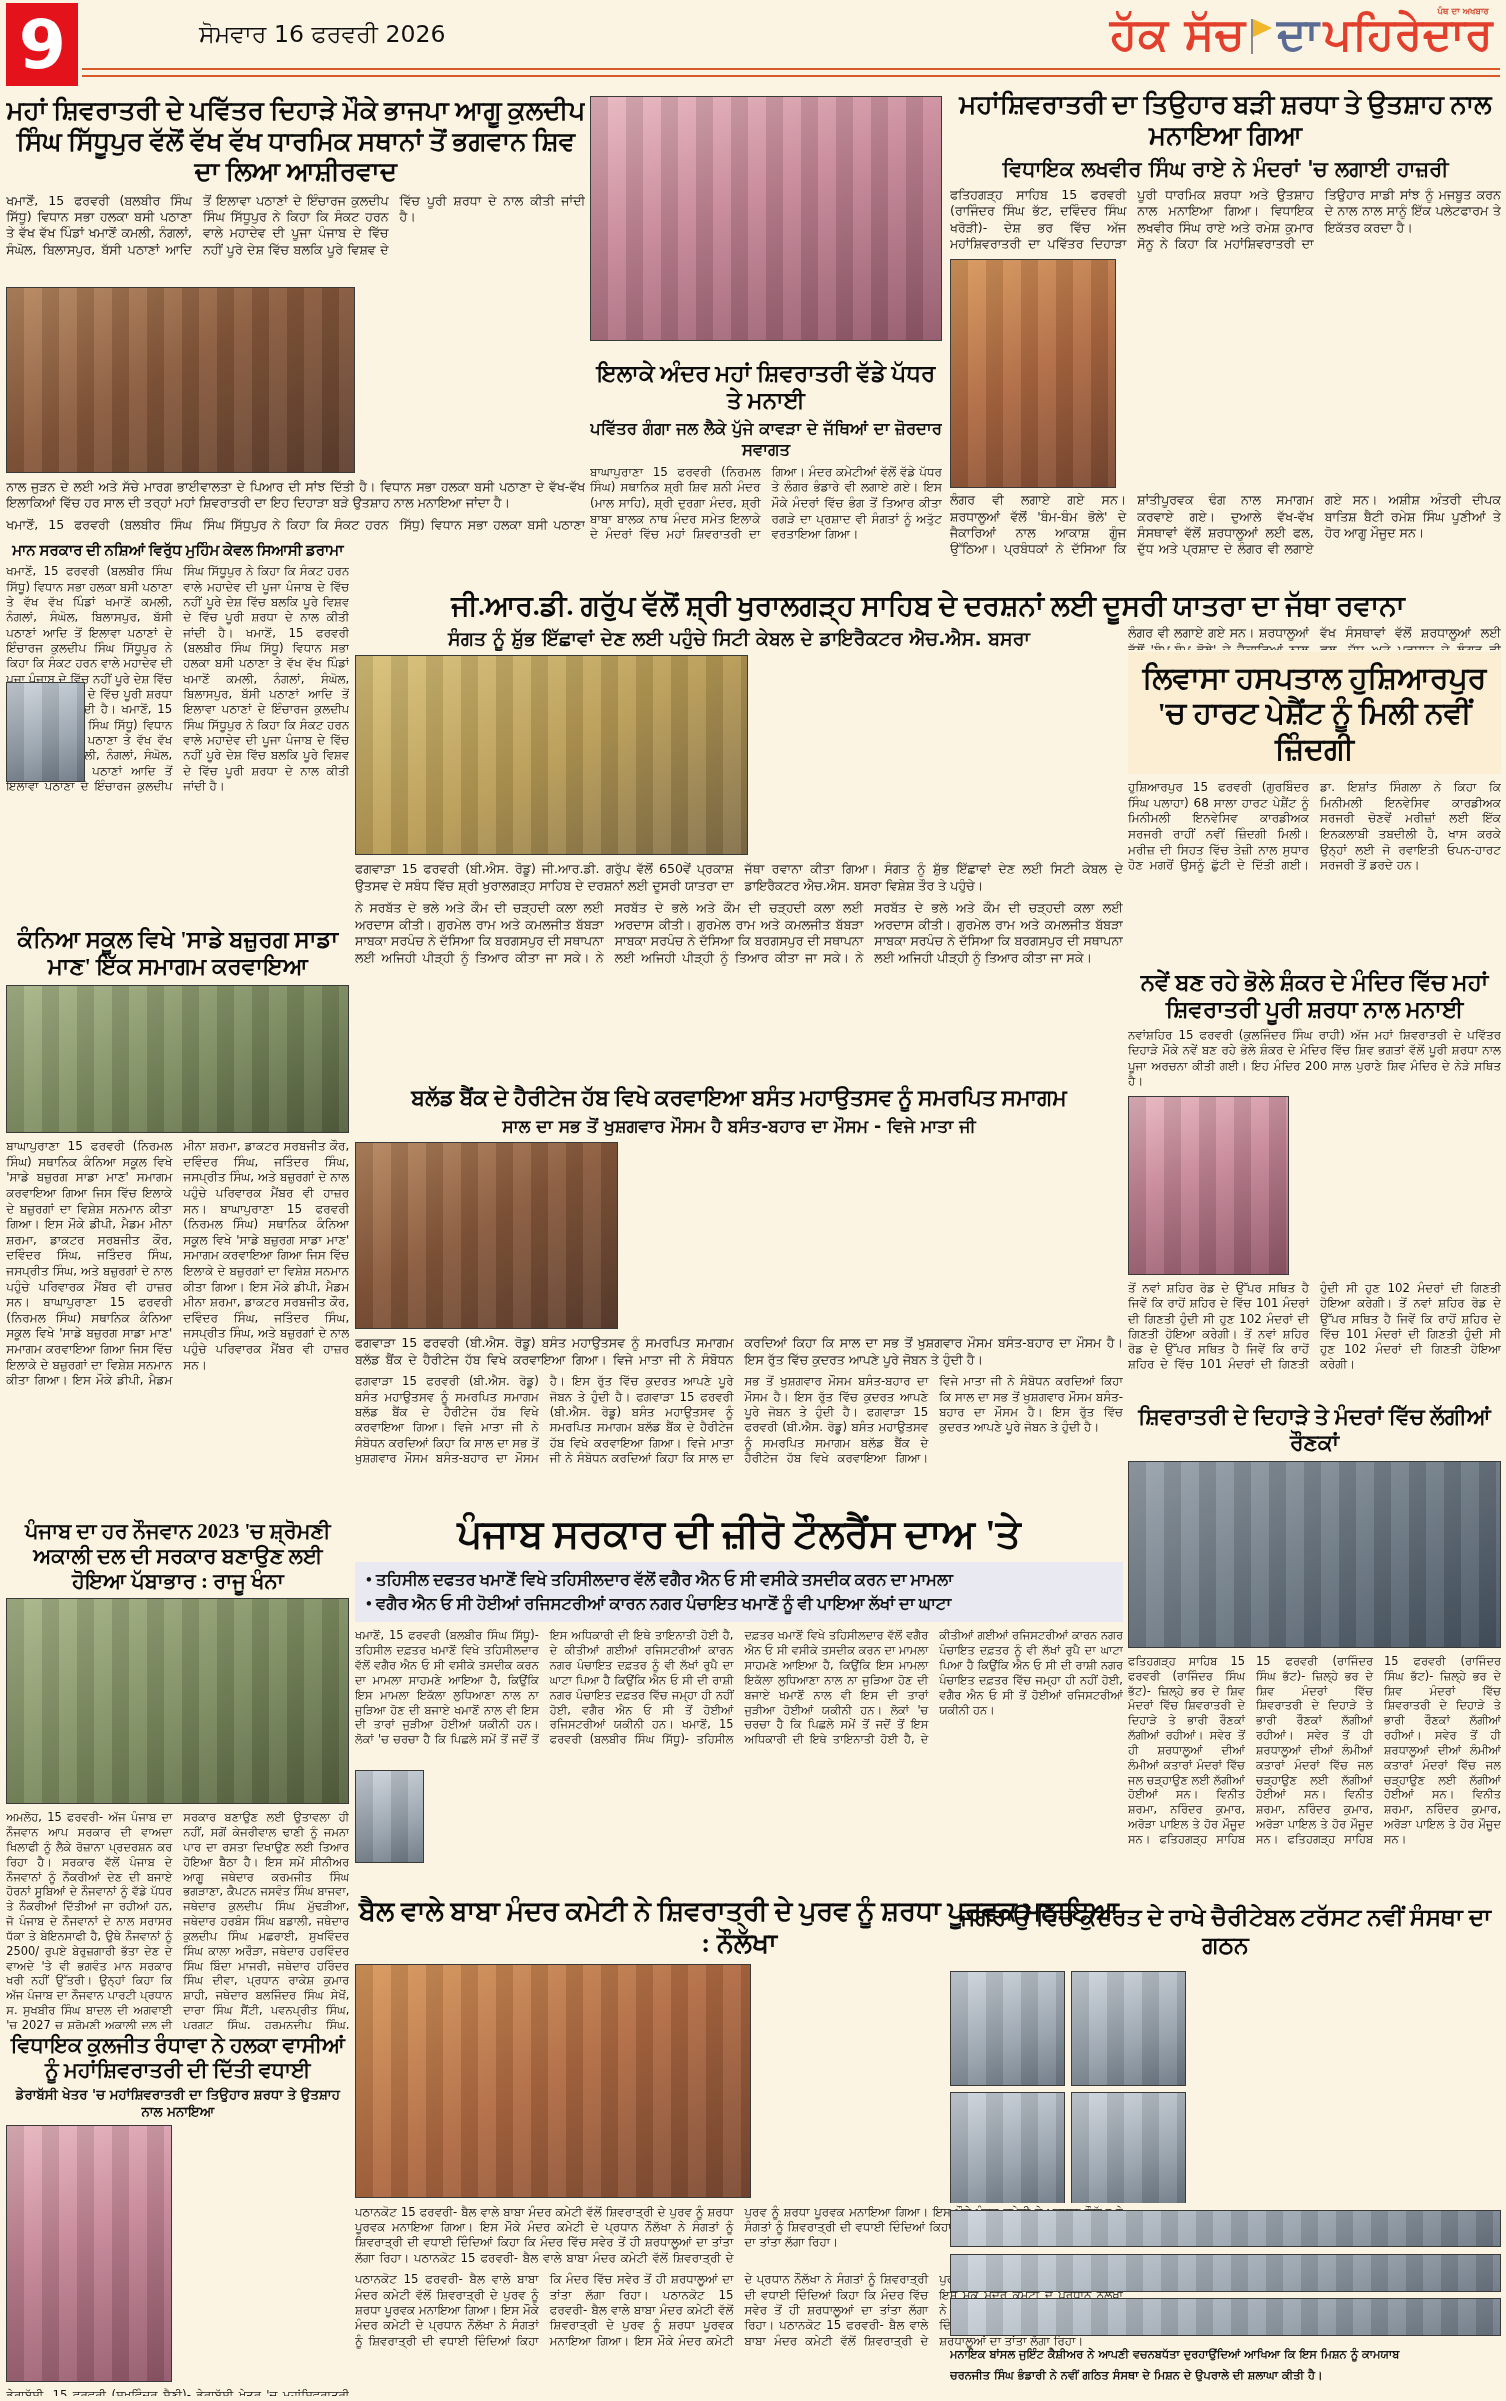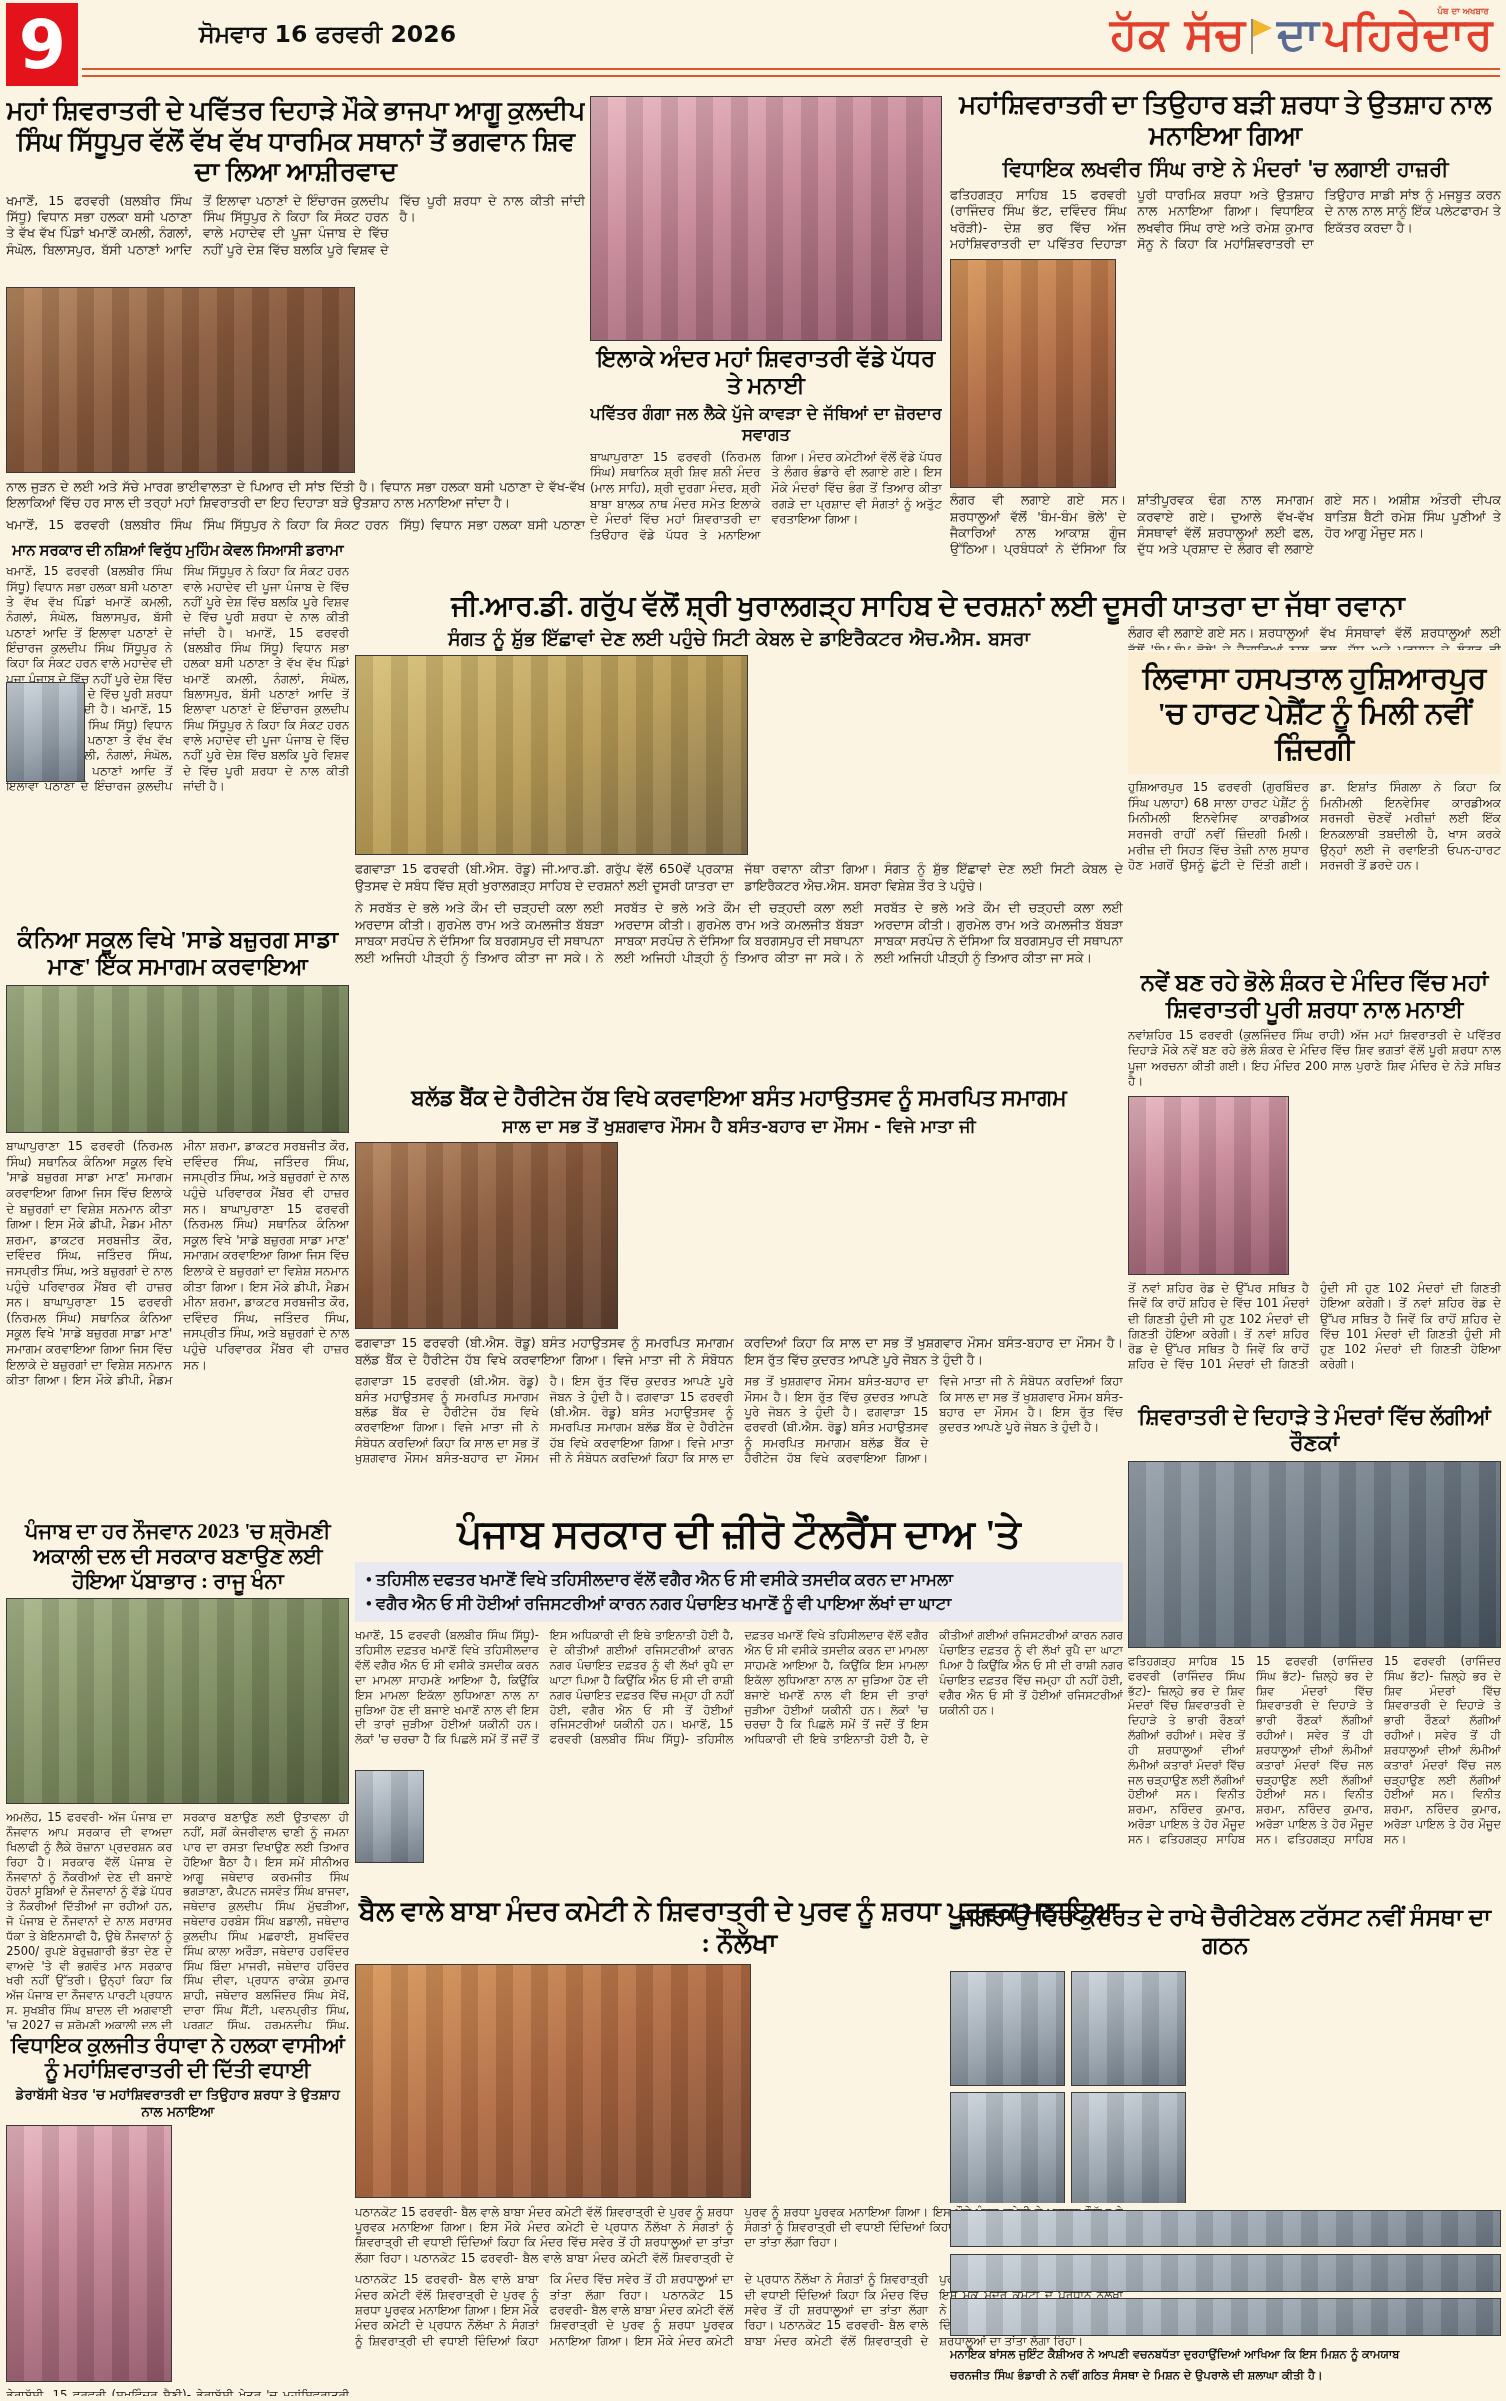--- a/index.html
+++ b/index.html
@@ -1,21 +1,21 @@
 <!DOCTYPE html>
 <html style="font-size:12.6px"><head>
 <meta charset="utf-8">
 <style>
   html,body{margin:0;padding:0;background:#e8e2d2;}
   #canvas{position:relative;width:1506px;height:2401px;background:#fbf4e2;overflow:hidden;
           font-family:"DejaVu Sans","Liberation Sans",sans-serif;color:#141414;}
   
   .pagenum{position:absolute;left:6.3px;top:3.1px;width:72px;height:83px;background:#e3121b;
            color:#fff;font-size:68px;font-weight:bold;display:flex;align-items:center;justify-content:center;}
-  .dateline{position:absolute;left:199px;top:20.4px;font-size:23.6px;font-weight:bold;color:#101010;}
+  .dateline{position:absolute;left:199px;top:20.4px;font-size:23.6px;font-weight:normal;color:#101010;}
   .masthead{position:absolute;right:12.6px;top:7.9px;text-align:right;white-space:nowrap;}
   .masthead .big{font-size:44px;font-weight:bold;color:#e2402c;letter-spacing:0.8px;}
   .masthead .da{color:#5b6c94;}
   .mast-tag{position:absolute;right:17.3px;top:6.3px;font-size:8.6px;color:#d0482e;font-weight:bold;}
   .flag{display:inline-block;position:relative;width:23.6px;height:35px;vertical-align:-4.7px;}
   .flag::before{content:'';position:absolute;left:1.6px;top:0;width:2.4px;height:35px;background:#8a8a8a;}
   .flag::after{content:'';position:absolute;left:3.9px;top:0.8px;border-top:9.4px solid transparent;
                border-bottom:9.4px solid transparent;border-left:19px solid #f2b62b;}
   .rules{position:absolute;left:82px;top:68px;width:1418px;}
   .rules div{height:2.4px;background:#d85a28;margin-bottom:4.7px;}
@@ -98,21 +98,21 @@
     <h2 class="hl" style="font-size:21px">ਵਿਧਾਇਕ ਕੁਲਜੀਤ ਰੰਧਾਵਾ ਨੇ ਹਲਕਾ ਵਾਸੀਆਂ ਨੂੰ ਮਹਾਂਸ਼ਿਵਰਾਤਰੀ ਦੀ ਦਿੱਤੀ ਵਧਾਈ</h2>
     <div class="sub" style="font-size:13.3px">ਡੇਰਾਬੱਸੀ ਖੇਤਰ 'ਚ ਮਹਾਂਸ਼ਿਵਰਾਤਰੀ ਦਾ ਤਿਉਹਾਰ ਸ਼ਰਧਾ ਤੇ ਉਤਸ਼ਾਹ ਨਾਲ ਮਨਾਇਆ</div>
     <div class="row" style="margin-top:3.1px">
       <div class="photo ph-pink" style="width:166px;height:257px"></div>
       <div class="side" style="font-size:11.8px">ਡੇਰਾਬੱਸੀ, 15 ਫਰਵਰੀ (ਸੁਖਵਿੰਦਰ ਸੈਣੀ)- ਡੇਰਾਬੱਸੀ ਖੇਤਰ 'ਚ ਮਹਾਂਸ਼ਿਵਰਾਤਰੀ ਦਾ ਤਿਉਹਾਰ ਬੜੀ ਸ਼ਰਧਾ ਤੇ ਉਤਸ਼ਾਹ ਨਾਲ ਮਨਾਇਆ ਗਿਆ। ਵਿਧਾਇਕ ਕੁਲਜੀਤ ਰੰਧਾਵਾ ਨੇ ਹਲਕਾ ਵਾਸੀਆਂ ਨੂੰ ਮਹਾਂਸ਼ਿਵਰਾਤਰੀ ਦੀ ਵਧਾਈ ਦਿੱਤੀ। ਡੇਰਾਬੱਸੀ, 15 ਫਰਵਰੀ (ਸੁਖਵਿੰਦਰ ਸੈਣੀ)- ਡੇਰਾਬੱਸੀ ਖੇਤਰ 'ਚ ਮਹਾਂਸ਼ਿਵਰਾਤਰੀ ਦਾ ਤਿਉਹਾਰ ਬੜੀ ਸ਼ਰਧਾ ਤੇ ਉਤਸ਼ਾਹ ਨਾਲ ਮਨਾਇਆ ਗਿਆ। ਵਿਧਾਇਕ ਕੁਲਜੀਤ ਰੰਧਾਵਾ ਨੇ ਹਲਕਾ ਵਾਸੀਆਂ ਨੂੰ ਮਹਾਂਸ਼ਿਵਰਾਤਰੀ ਦੀ ਵਧਾਈ ਦਿੱਤੀ। ਡੇਰਾਬੱਸੀ, 15 ਫਰਵਰੀ (ਸੁਖਵਿੰਦਰ ਸੈਣੀ)- ਡੇਰਾਬੱਸੀ ਖੇਤਰ 'ਚ ਮਹਾਂਸ਼ਿਵਰਾਤਰੀ ਦਾ ਤਿਉਹਾਰ ਬੜੀ ਸ਼ਰਧਾ ਤੇ ਉਤਸ਼ਾਹ ਨਾਲ ਮਨਾਇਆ ਗਿਆ। ਵਿਧਾਇਕ ਕੁਲਜੀਤ ਰੰਧਾਵਾ ਨੇ ਹਲਕਾ ਵਾਸੀਆਂ ਨੂੰ ਮਹਾਂਸ਼ਿਵਰਾਤਰੀ ਦੀ ਵਧਾਈ ਦਿੱਤੀ।</div>
     </div>
   </section>
 
   <section class="art" style="left:590px;top:96px;width:352px;height:444px;">
     <div class="photo ph-pink" style="width:352px;height:245px"></div>
-    <h2 class="hl" style="font-size:23px;margin-top:4px">ਇਲਾਕੇ ਅੰਦਰ ਮਹਾਂ ਸ਼ਿਵਰਾਤਰੀ ਵੱਡੇ ਪੱਧਰ ਤੇ ਮਨਾਈ</h2>
+    <h2 class="hl" style="font-size:23px;margin-top:19px">ਇਲਾਕੇ ਅੰਦਰ ਮਹਾਂ ਸ਼ਿਵਰਾਤਰੀ ਵੱਡੇ ਪੱਧਰ ਤੇ ਮਨਾਈ</h2>
     <div class="sub" style="font-size:16.5px">ਪਵਿੱਤਰ ਗੰਗਾ ਜਲ ਲੈਕੇ ਪੁੱਜੇ ਕਾਵੜਾ ਦੇ ਜੱਥਿਆਂ ਦਾ ਜ਼ੋਰਦਾਰ ਸਵਾਗਤ</div>
     <div class="cols c2" style="height:126px;font-size:12px">ਬਾਘਾਪੁਰਾਣਾ 15 ਫਰਵਰੀ (ਨਿਰਮਲ ਸਿੰਘ) ਸਥਾਨਿਕ ਸ਼੍ਰੀ ਸ਼ਿਵ ਸ਼ਨੀ ਮੰਦਰ (ਮਾਲ ਸਾਹਿ), ਸ਼੍ਰੀ ਦੁਰਗਾ ਮੰਦਰ, ਸ਼੍ਰੀ ਬਾਬਾ ਬਾਲਕ ਨਾਥ ਮੰਦਰ ਸਮੇਤ ਇਲਾਕੇ ਦੇ ਮੰਦਰਾਂ ਵਿੱਚ ਮਹਾਂ ਸ਼ਿਵਰਾਤਰੀ ਦਾ ਤਿਉਹਾਰ ਵੱਡੇ ਪੱਧਰ ਤੇ ਮਨਾਇਆ ਗਿਆ। ਮੰਦਰ ਕਮੇਟੀਆਂ ਵੱਲੋਂ ਵੱਡੇ ਪੱਧਰ ਤੇ ਲੰਗਰ ਭੰਡਾਰੇ ਵੀ ਲਗਾਏ ਗਏ। ਇਸ ਮੌਕੇ ਮੰਦਰਾਂ ਵਿੱਚ ਭੰਗ ਤੋਂ ਤਿਆਰ ਕੀਤਾ ਰਗੜੇ ਦਾ ਪ੍ਰਸ਼ਾਦ ਵੀ ਸੰਗਤਾਂ ਨੂੰ ਅਤੁੱਟ ਵਰਤਾਇਆ ਗਿਆ।</div>
   </section>
 
   <section class="art" style="left:355px;top:589px;width:1146px;height:495px;">
     <h2 class="hl" style="font-size:28px;white-space:nowrap">ਜੀ.ਆਰ.ਡੀ. ਗਰੁੱਪ ਵੱਲੋਂ ਸ਼੍ਰੀ ਖੁਰਾਲਗੜ੍ਹ ਸਾਹਿਬ ਦੇ ਦਰਸ਼ਨਾਂ ਲਈ ਦੂਸਰੀ ਯਾਤਰਾ ਦਾ ਜੱਥਾ ਰਵਾਨਾ</h2>
     <div class="sub" style="font-size:19px;width:768px">ਸੰਗਤ ਨੂੰ ਸ਼ੁੱਭ ਇੱਛਾਵਾਂ ਦੇਣ ਲਈ ਪਹੁੰਚੇ ਸਿਟੀ ਕੇਬਲ ਦੇ ਡਾਇਰੈਕਟਰ ਐਚ.ਐਸ. ਬਸਰਾ</div>
     <div class="row" style="width:768px">
       <div class="photo ph-bus" style="width:393px;height:200px"></div>
       <div class="side cols c2" style="height:200px">ਫਗਵਾੜਾ 15 ਫਰਵਰੀ (ਬੀ.ਐਸ. ਰੋਡੂ) ਜੀ.ਆਰ.ਡੀ. ਗਰੁੱਪ ਵੱਲੋਂ 650ਵੇਂ ਪ੍ਰਕਾਸ਼ ਉਤਸਵ ਦੇ ਸਬੰਧ ਵਿੱਚ ਸ਼੍ਰੀ ਖੁਰਾਲਗੜ੍ਹ ਸਾਹਿਬ ਦੇ ਦਰਸ਼ਨਾਂ ਲਈ ਦੂਸਰੀ ਯਾਤਰਾ ਦਾ ਜੱਥਾ ਰਵਾਨਾ ਕੀਤਾ ਗਿਆ। ਸੰਗਤ ਨੂੰ ਸ਼ੁੱਭ ਇੱਛਾਵਾਂ ਦੇਣ ਲਈ ਸਿਟੀ ਕੇਬਲ ਦੇ ਡਾਇਰੈਕਟਰ ਐਚ.ਐਸ. ਬਸਰਾ ਵਿਸ਼ੇਸ਼ ਤੌਰ ਤੇ ਪਹੁੰਚੇ।</div>

